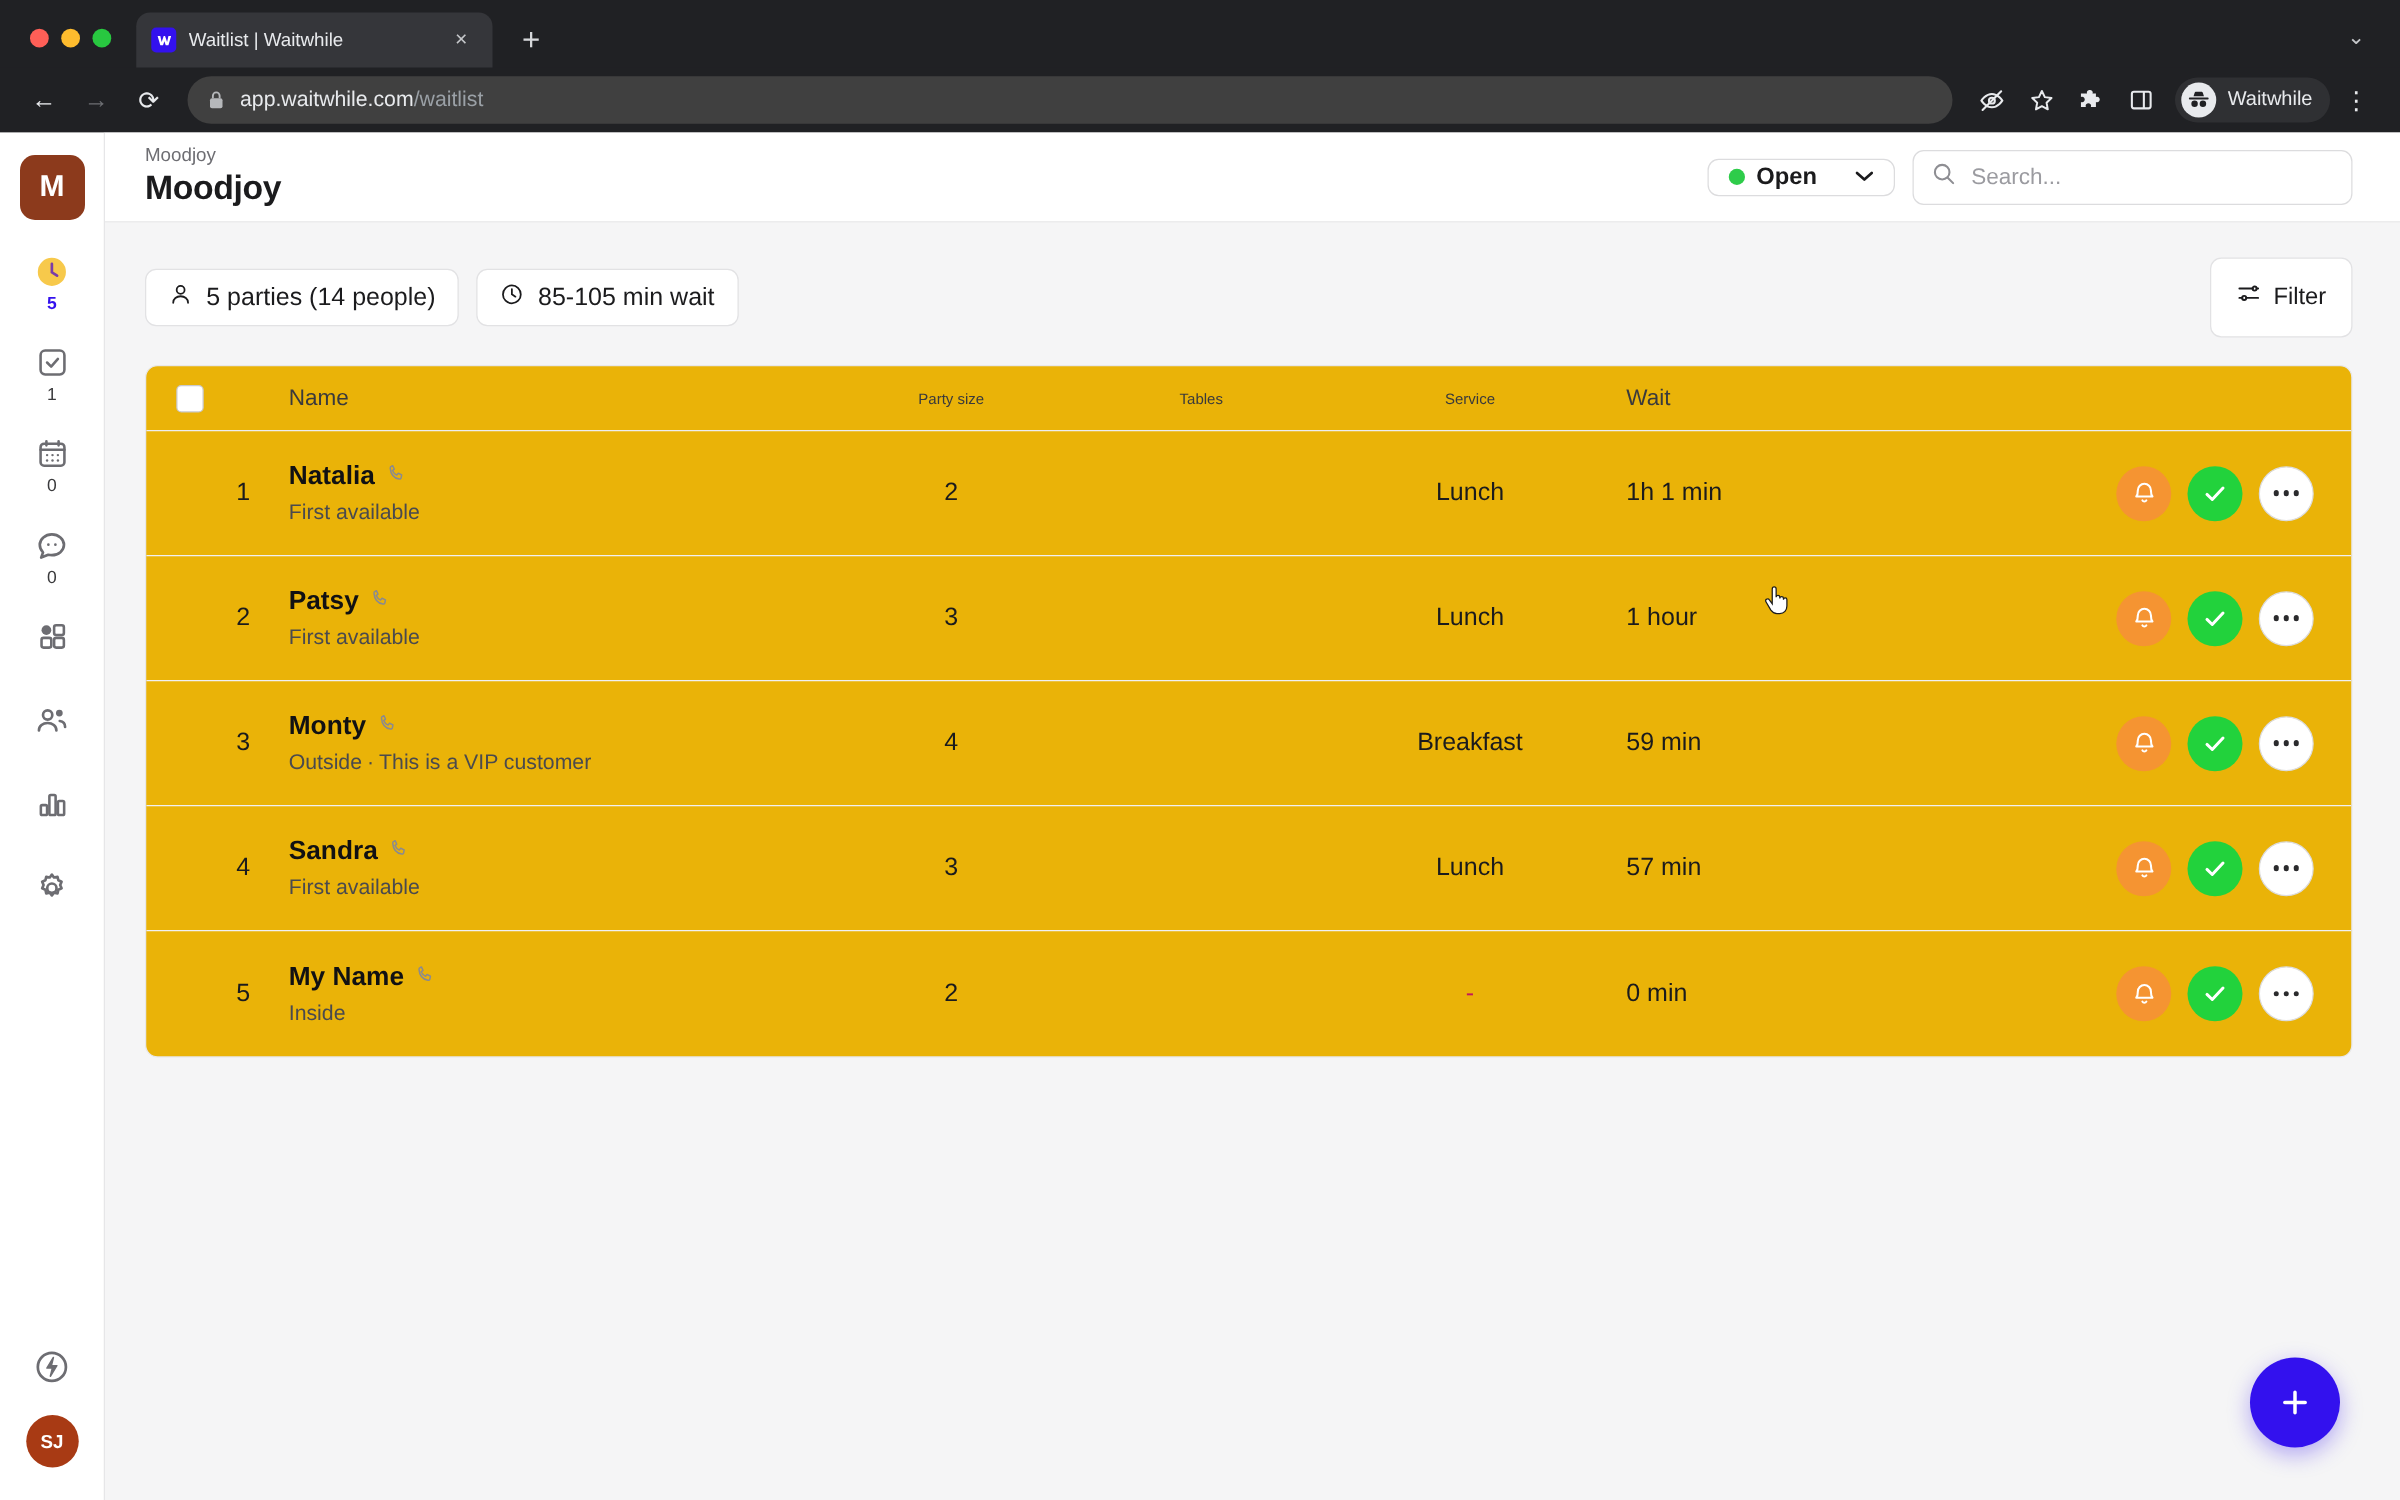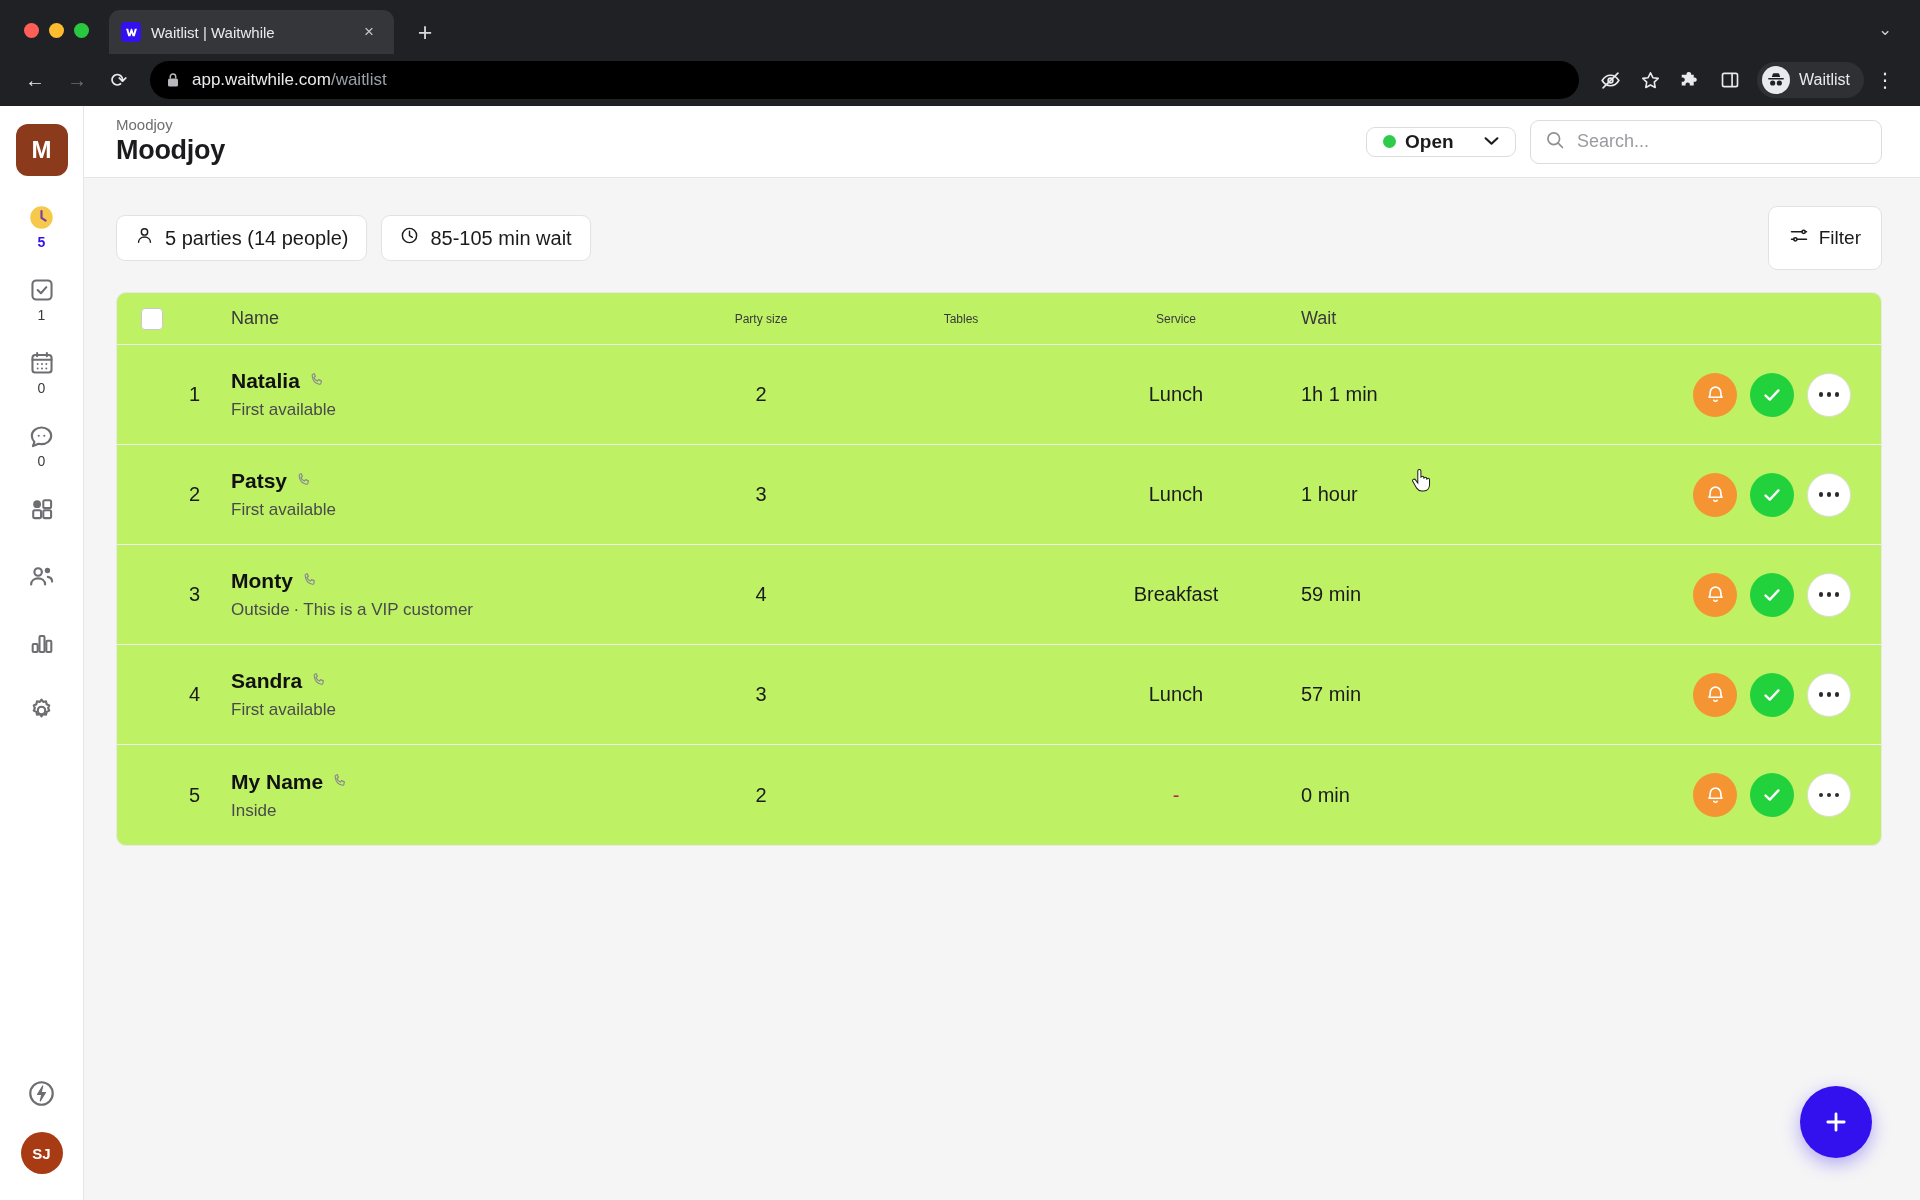--- a/index.html
+++ b/index.html
@@ -54,21 +54,21 @@
   .toolbar {
     height: 52px; background: #202124; display: flex; align-items: center;
     padding: 0 16px; gap: 4px;
   }
   .navbtn {
     width: 38px; height: 38px; border-radius: 50%; display: flex;
     align-items: center; justify-content: center; color: #e8eaed; font-size: 20px; flex: none;
   }
   .navbtn.disabled { color: #6c6e72; }
   .omnibox {
-    flex: 1; height: 38px; background: #000000; border-radius: 20px;
+    flex: 1; height: 38px; background: #404040; border-radius: 20px;
     display: flex; align-items: center; padding: 0 16px; gap: 12px; margin: 0 8px;
   }
   .lock-ic { width: 14px; height: 16px; flex: none; }
   .url { font-size: 17px; color: #e8eaed; white-space: nowrap; }
   .url .path { color: #9aa0a6; }
   .tb-icons { display: flex; align-items: center; gap: 2px; }
   .tb-ic {
     width: 38px; height: 38px; border-radius: 50%; display: flex;
     align-items: center; justify-content: center; color: #e8eaed; flex: none;
   }
@@ -146,21 +146,21 @@
     display: flex; align-items: center; gap: 11px; padding: 0 18px;
     font-size: 20px; color: #1b1b1d;
   }
   .filter-btn {
     margin-left: auto; height: 64px; background: #fff; border: 1px solid #e2e2e4;
     border-radius: 9px; display: flex; align-items: center; gap: 10px; padding: 0 20px;
     font-size: 19px; color: #1b1b1d;
   }
 
   .table-card {
-    background: #bef264; border: 1px solid #e8e8ea; border-radius: 10px; overflow: hidden;
+    background: #eab308; border: 1px solid #e8e8ea; border-radius: 10px; overflow: hidden;
   }
   .thead {
     height: 52px; display: flex; align-items: center;
     border-bottom: 1px solid #ededef; padding: 0 30px 0 24px;
     font-size: 18px; color: #3a3a3c;
   }
   .trow {
     height: 100px; display: flex; align-items: center;
     border-bottom: 1px solid #f0f0f2; padding: 0 30px 0 24px;
   }
@@ -273,21 +273,21 @@
       </div>
       <div class="incognito-pill">
         <span class="incog-avatar">
           <svg width="20" height="20" viewBox="0 0 24 24" fill="#202124">
             <path d="M7 8.5l1-3.3c.2-.7.8-1.2 1.5-1.2h5c.7 0 1.3.5 1.5 1.2l1 3.3H7z"></path>
             <rect x="2.5" y="9.6" width="19" height="1.9" rx=".9"></rect>
             <circle cx="8" cy="15.6" r="3.1"></circle>
               <circle cx="16" cy="15.6" r="3.1"></circle>
           </svg>
         </span>
-        <span class="incog-label">Waitlist</span>
+        <span class="incog-label">Waitwhile</span>
       </div>
       <div class="tb-ic" style="font-size:20px;">⋮</div>
     </div>
   </div>
 
   <div class="page-wrap">
   <div class="page">
 
     <div class="rail">
       <div class="brand-logo">M</div>

